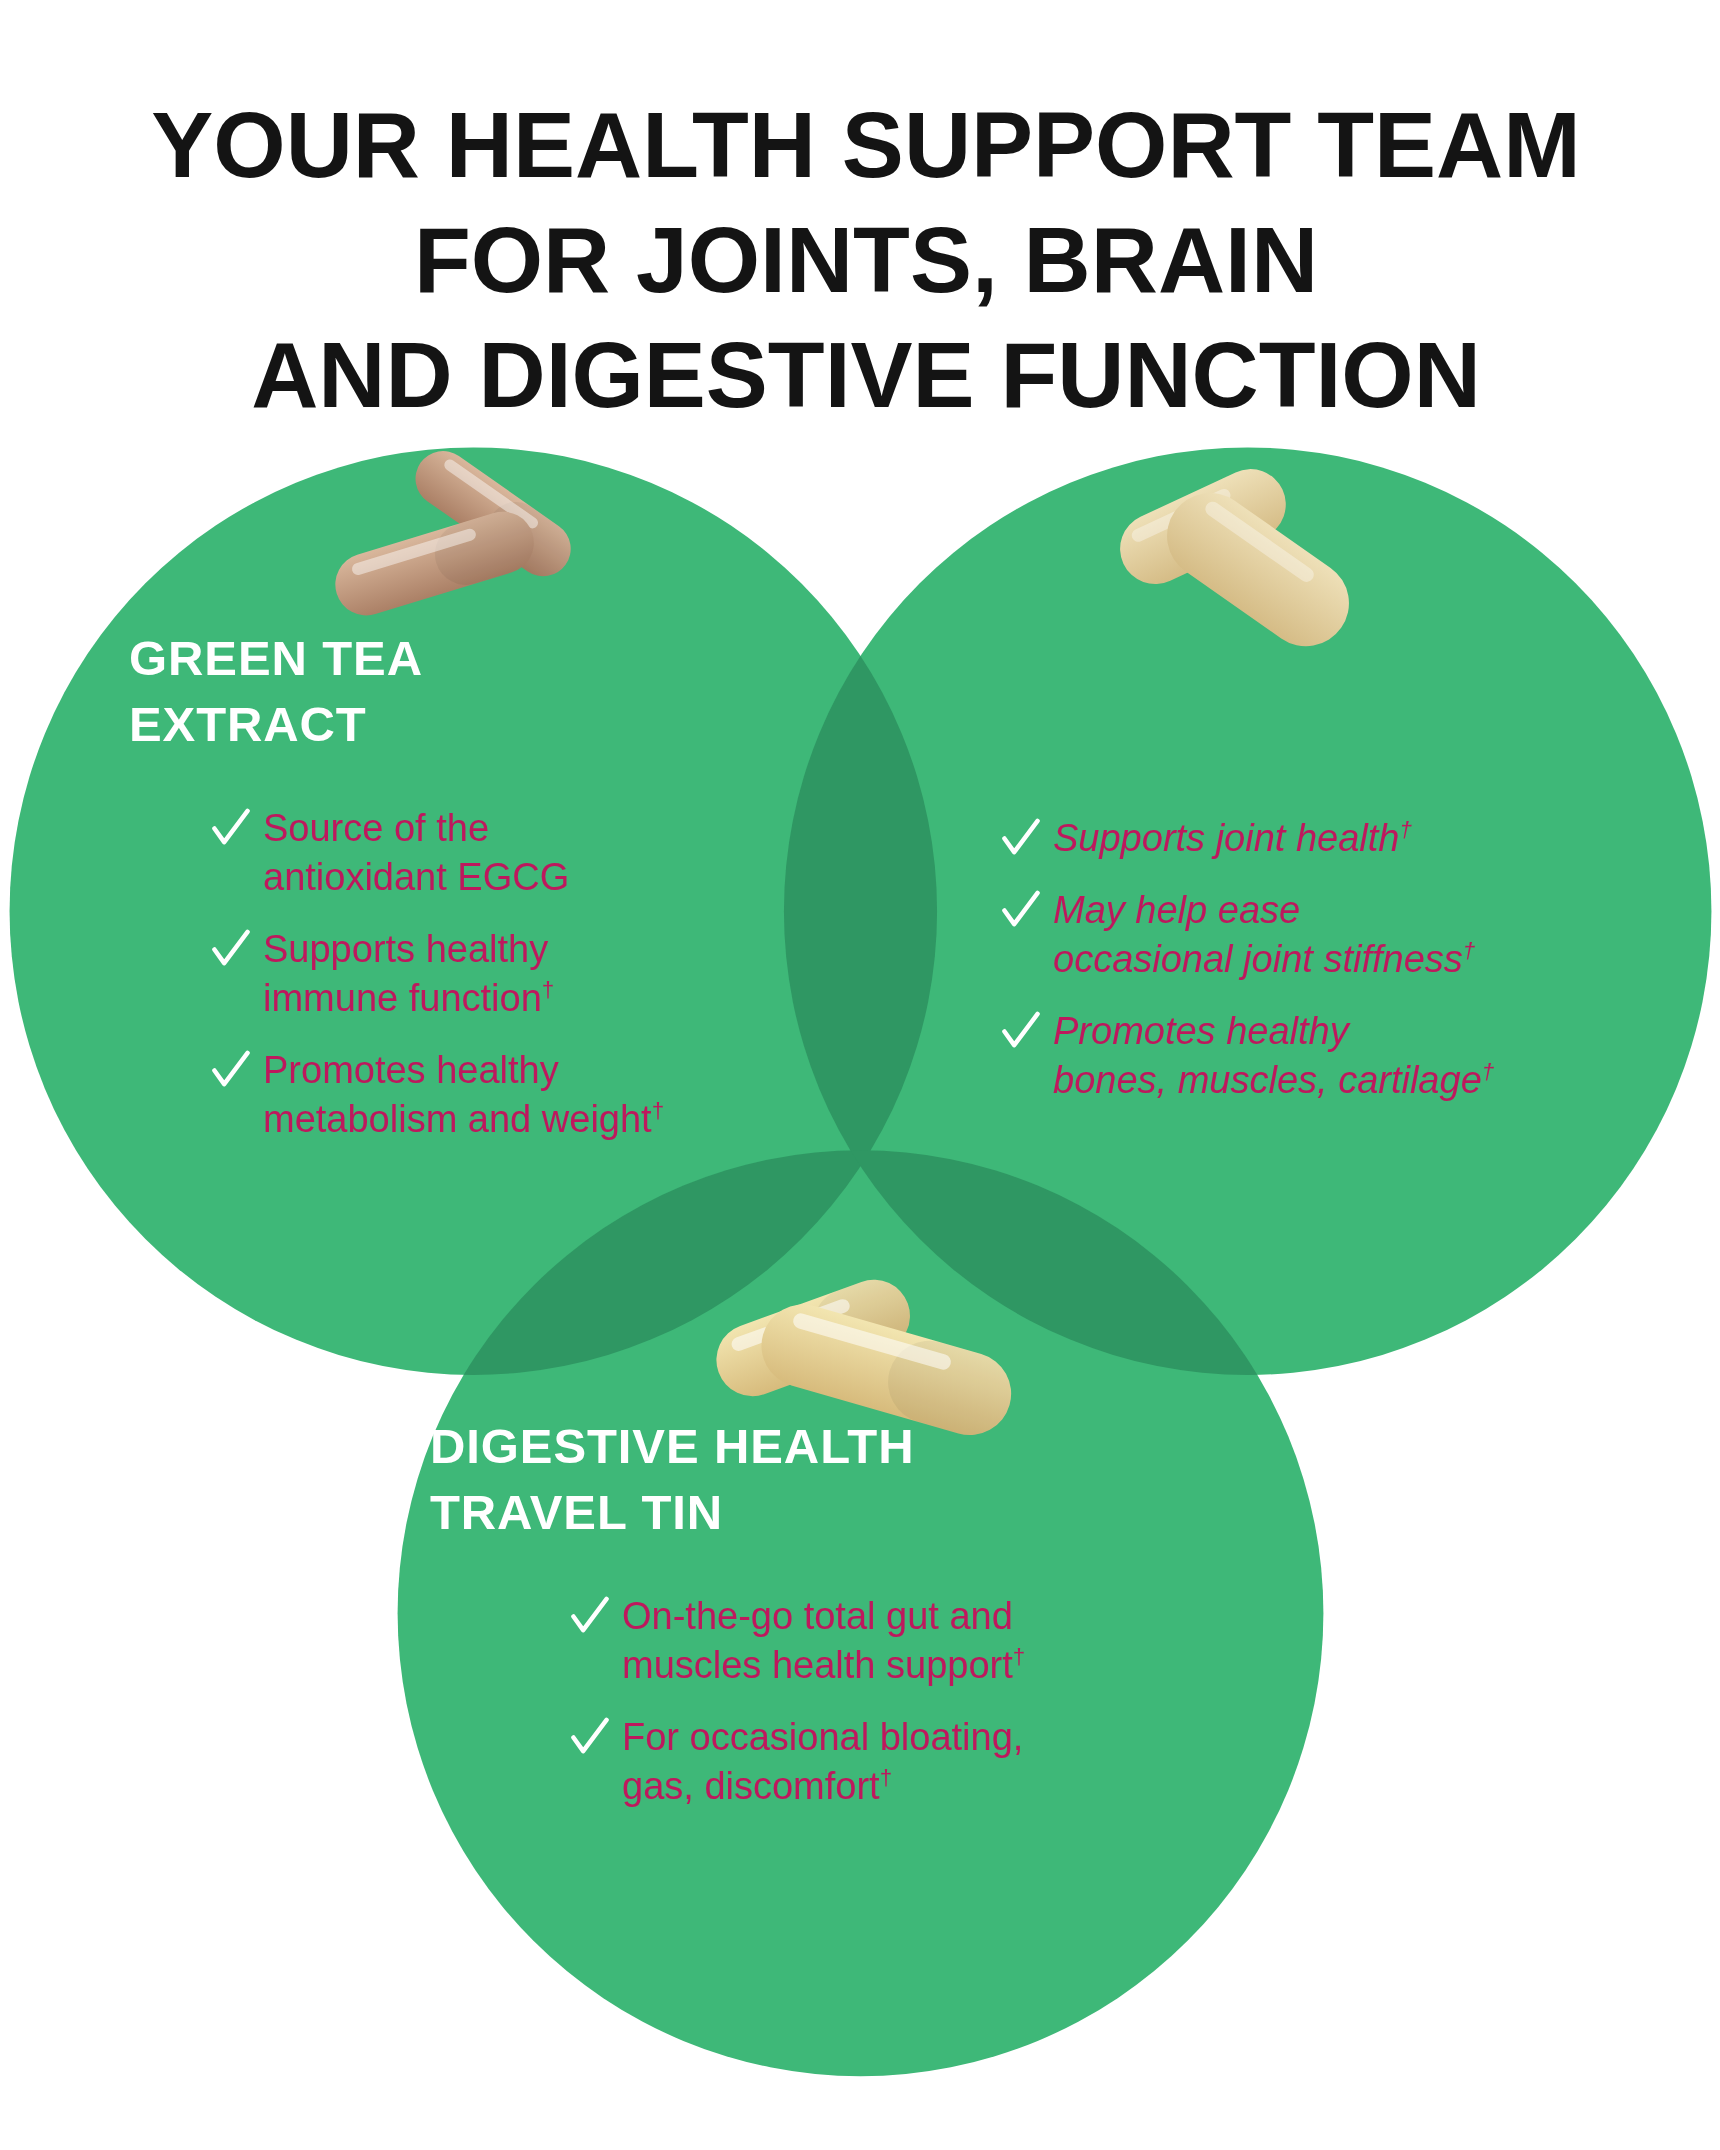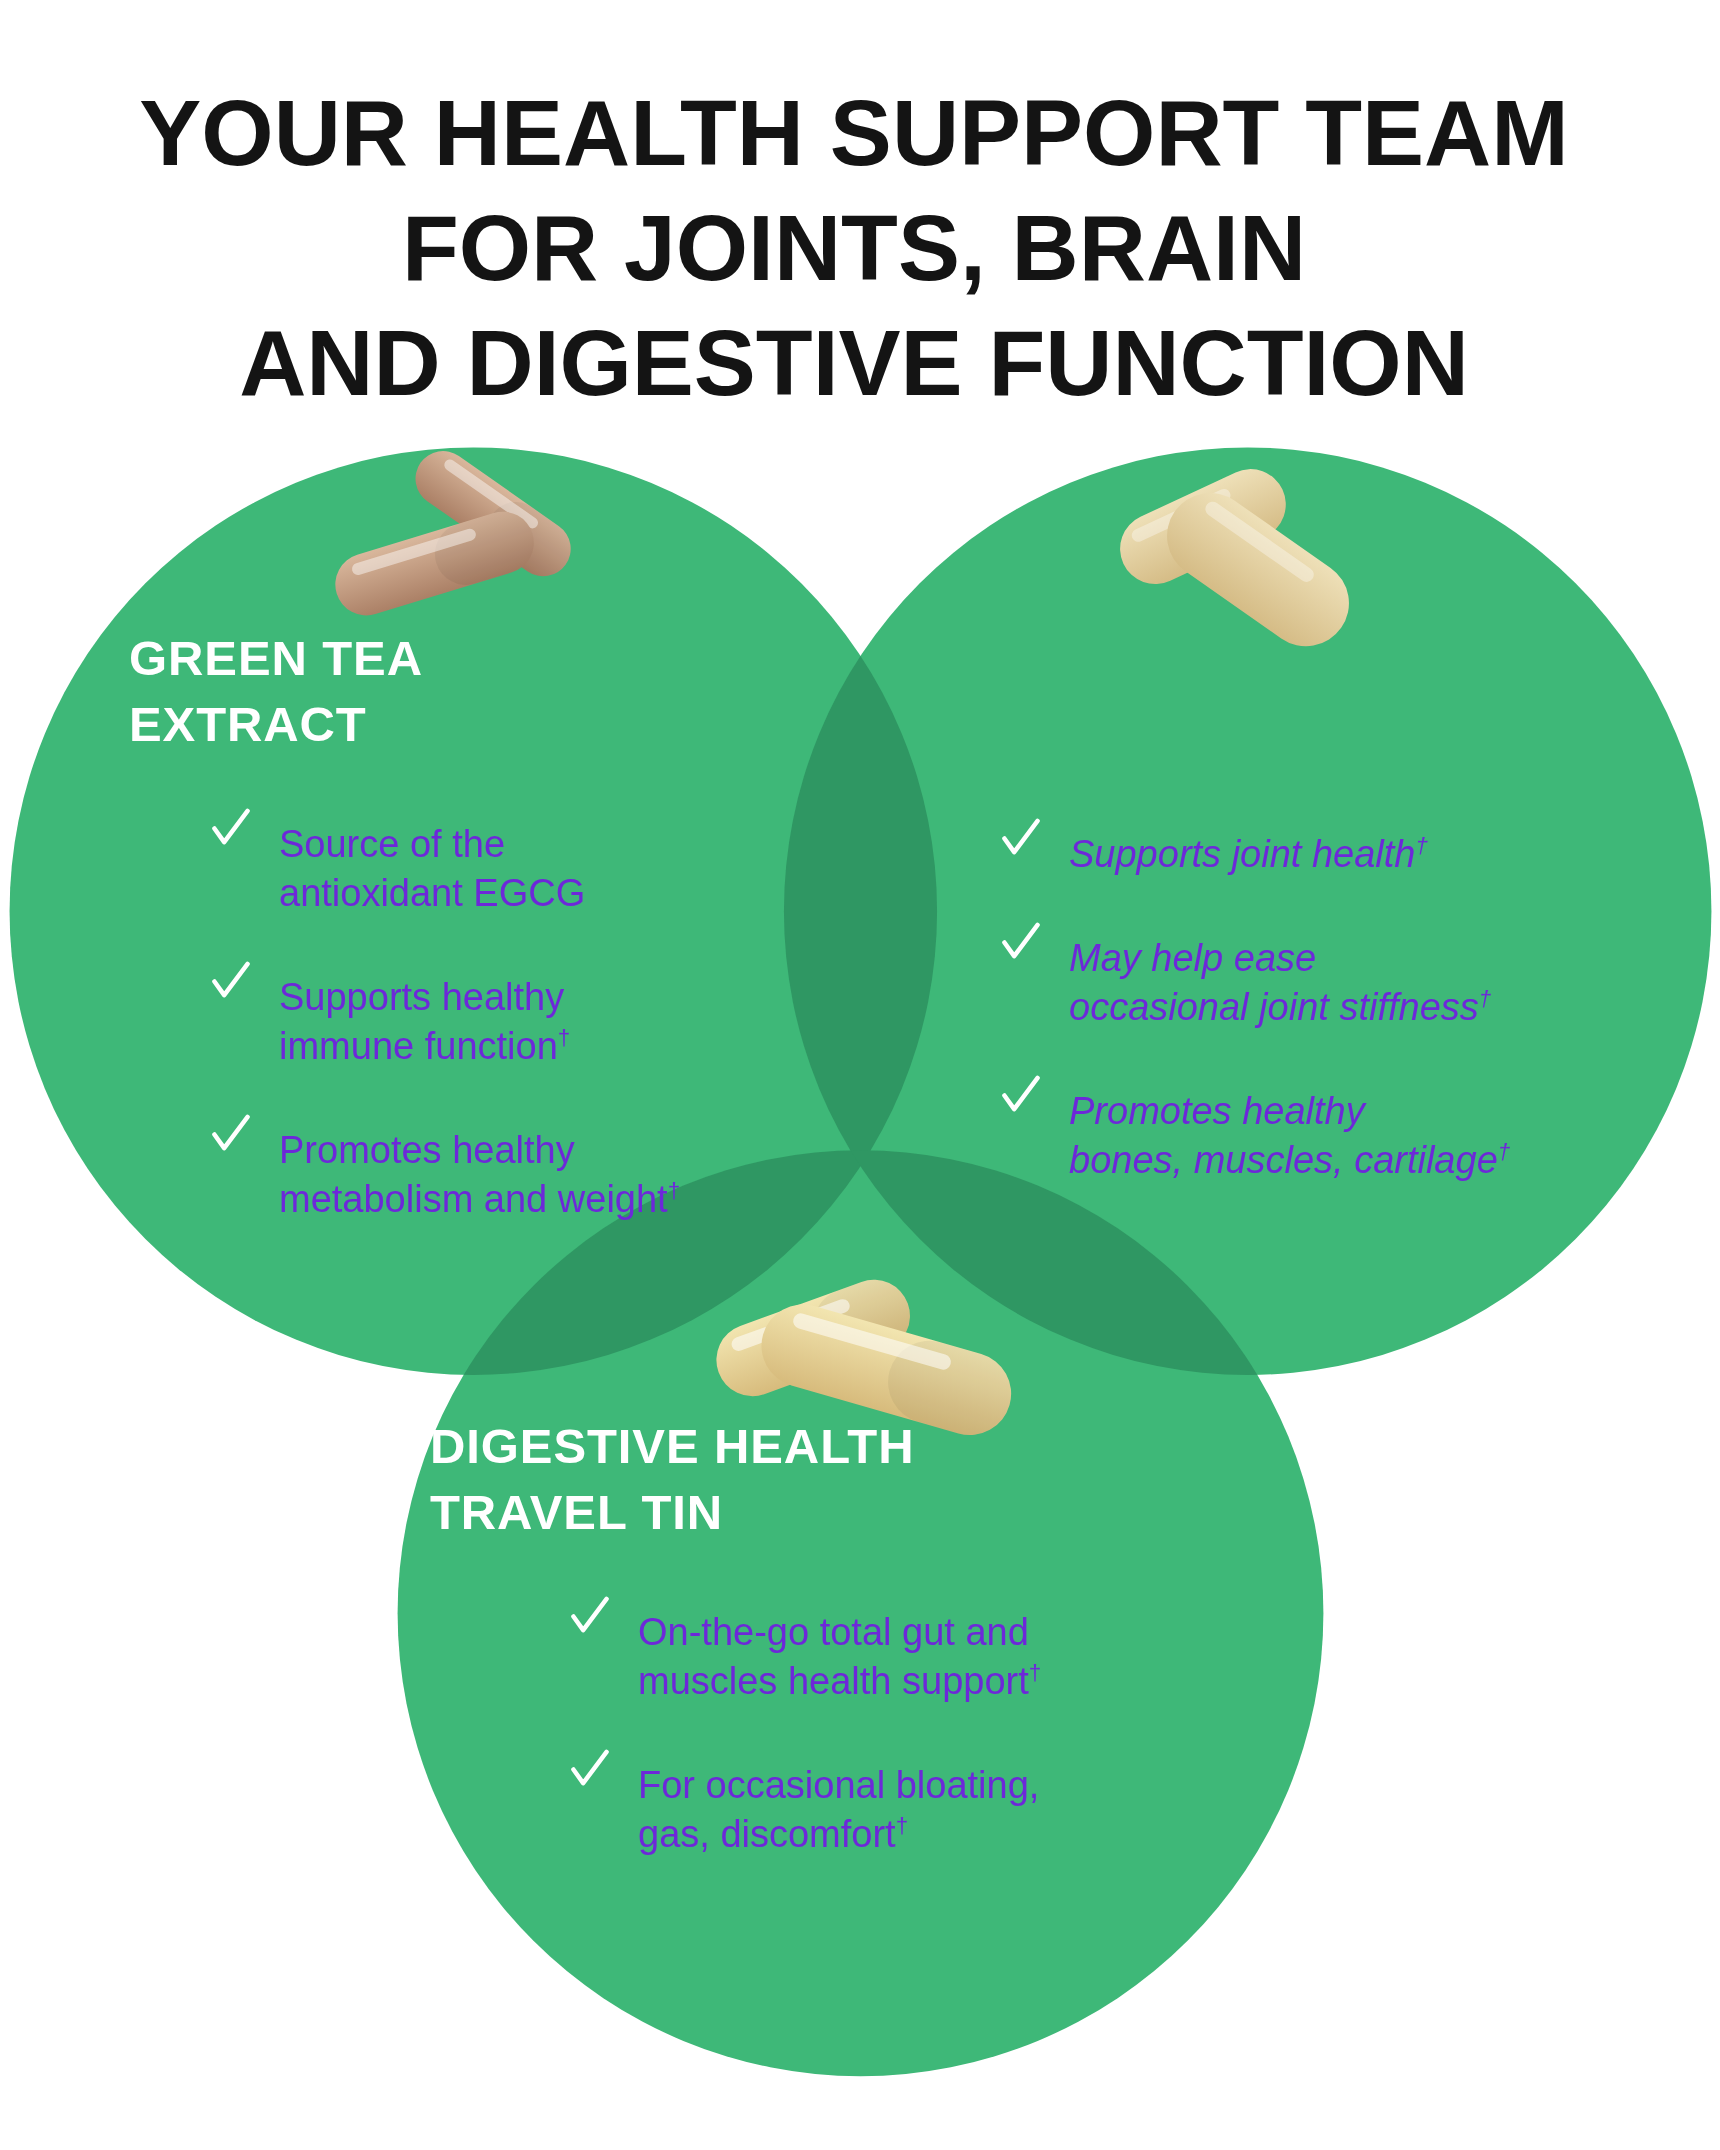--- a/index.html
+++ b/index.html
@@ -6,42 +6,42 @@
   .canvas{
     position:relative;
     width:1721px;height:2151px;
     background:#ffffff;
     overflow:hidden;
     font-family:"Liberation Sans", sans-serif;
   }
   .venn{position:absolute;left:0;top:0;width:1721px;height:2151px;}
   .title{
     position:absolute;left:0;top:76px;width:1708px;
-    margin:0;text-align:center;
+    margin:12px;text-align:center;
     font-size:93px;line-height:115px;font-weight:bold;
     letter-spacing:0px;color:#141414;
     white-space:pre-line;
   }
   .heading{
     position:absolute;text-align:left;color:#ffffff;
     font-size:49px;line-height:66px;font-weight:bold;
     letter-spacing:0.9px;white-space:pre-line;
   }
   .heading.h-c1{left:129px;top:625px;width:688px;}
   .heading.h-c2{left:903px;top:625px;width:688px;}
   .heading.h-c3{left:430px;top:1413px;width:860px;}
   .bullets{position:absolute;color:#ffffff;}
   .bullets.b-c1{left:211px;top:804px;width:568px;}
   .bullets.b-c2{left:1001px;top:814px;width:602px;font-style:italic;}
   .bullets.b-c3{left:570px;top:1592px;width:585px;}
   .bullet{display:flex;align-items:flex-start;margin:0 0 23px 0;}
   .check{flex:0 0 auto;width:40px;height:39px;margin:4.3px 12px 0 0;}
   .bullet p{
-    margin:16px;font-size:38px;line-height:49px;font-weight:normal;
-    white-space:pre-line;color:#6d28d9;
+    margin:0;font-size:38px;line-height:49px;font-weight:normal;
+    white-space:pre-line;color:#be185d;
   }
   .bullet sup{font-size:22.4px;vertical-align:super;line-height:0;}
 </style>
 </head>
 <body>
 
 <div class="canvas">
 
   <svg class="venn" viewBox="0 0 2000 2500">
     <defs>

